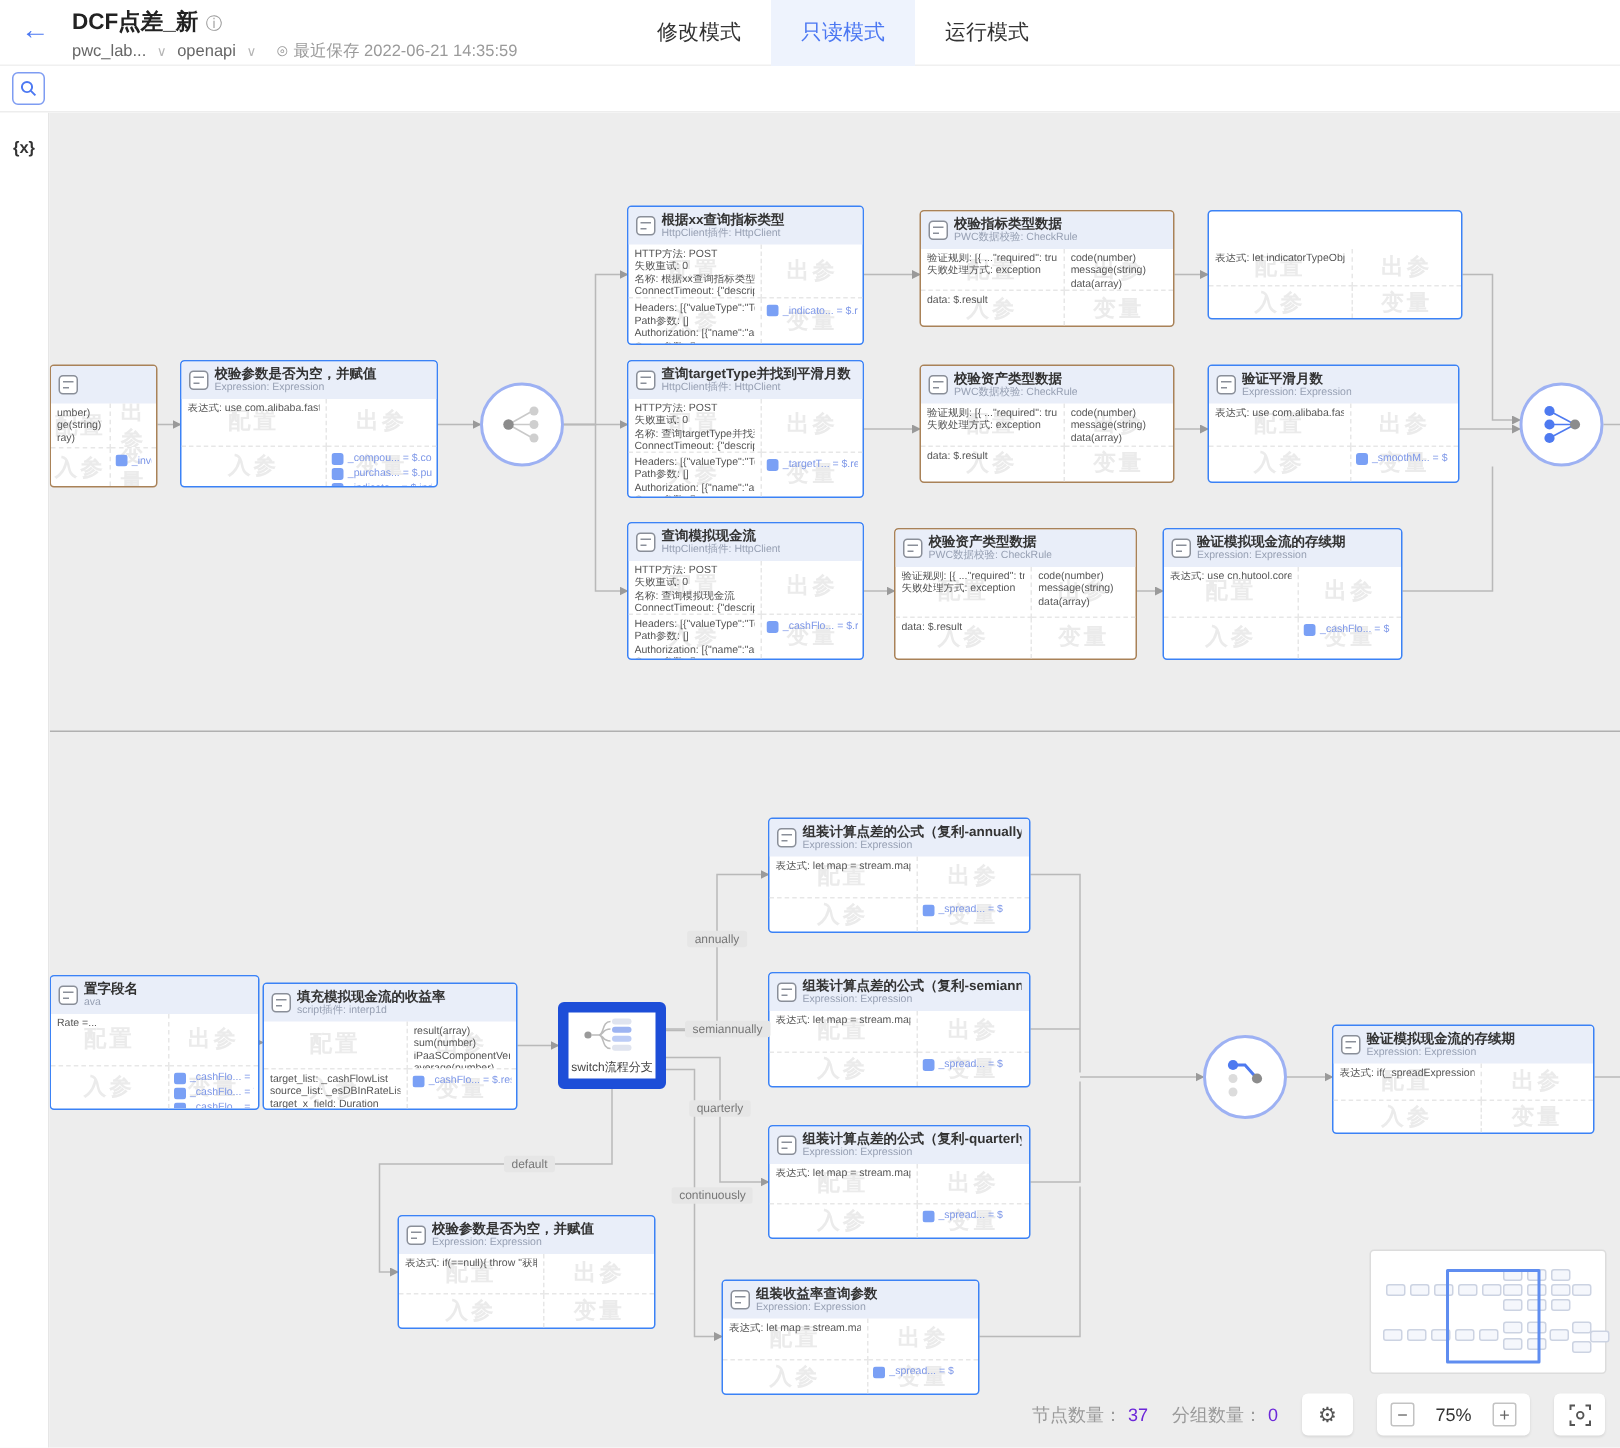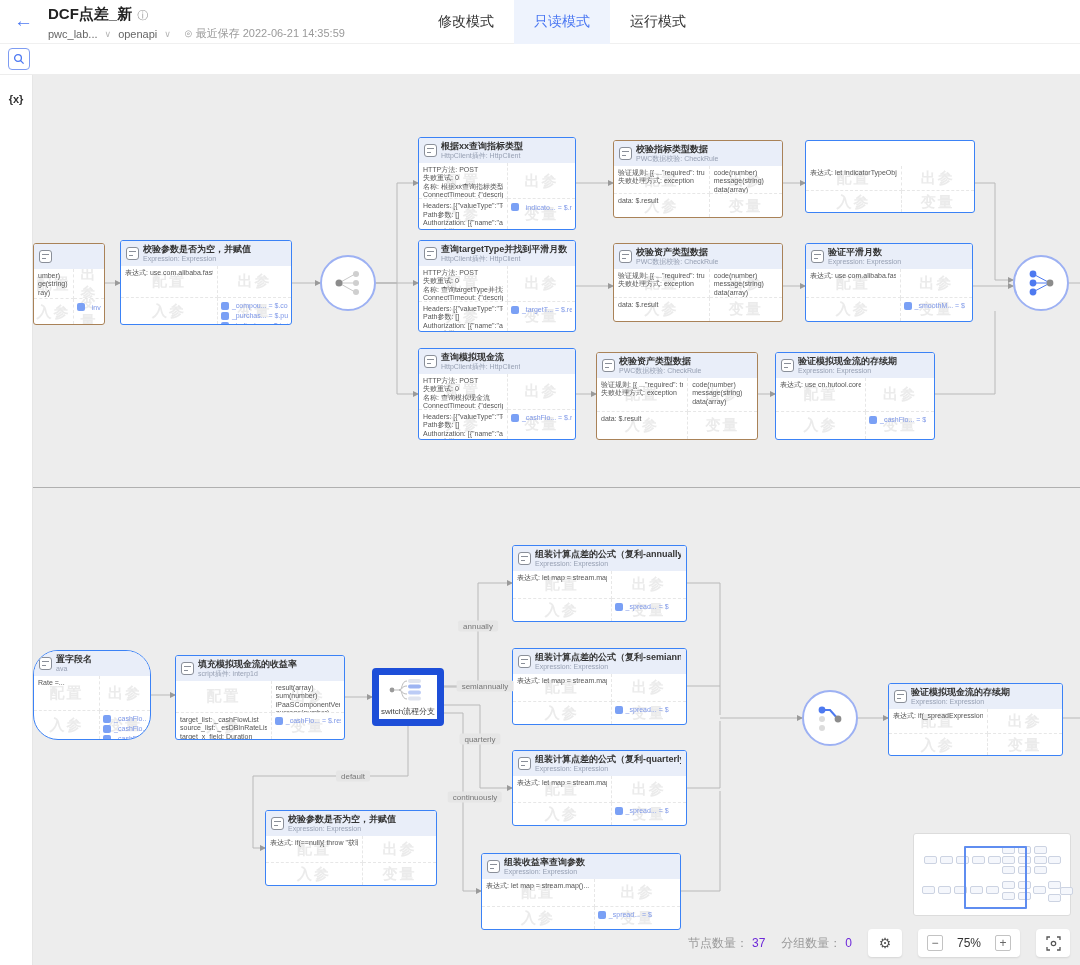--- a/index.html
+++ b/index.html
@@ -620,21 +620,21 @@
       <svg width="34" height="30" viewBox="0 0 34 30">
     <line x1="9" y1="6" x2="26" y2="15" stroke="#4e7af0"></line>
         <line x1="9" y1="15" x2="26" y2="15" stroke="#4e7af0"></line>
         <line x1="9" y1="24" x2="26" y2="15" stroke="#4e7af0"></line>
     <circle cx="9" cy="6" r="3.4" fill="#4e7af0"></circle>
         <circle cx="9" cy="15" r="3.4" fill="#4e7af0"></circle>
         <circle cx="9" cy="24" r="3.4" fill="#4e7af0"></circle>
         <circle cx="26" cy="15" r="3.4" fill="#8c8c8c"></circle>
       </svg>
     </div>
-    <div class="node" style="left: 0px; top: 575px; width: 118px; height: 90px; border-radius: 25px;">
+    <div class="node" style="left: 0px; top: 575px; width: 140px; height: 90px;">
       <div class="nh">
         <span class="nicon"></span>
         <div class="nt">
           <div class="t">置字段名</div>
           <div class="s">ava</div>
         </div>
       </div>
       <div class="nb">
         <div class="q tl">
           <span class="wm">配置</span>
@@ -816,21 +816,21 @@
           <span class="wm">变量</span>
           <div class="tags">
             <div class="tag">
               <span class="tagicon"></span>
               <span>_spread... = $</span>
             </div>
           </div>
         </div>
       </div>
     </div>
-    <div class="node" style="left: 448px; top: 778px; width: 200px; height: 77px;">
+    <div class="node" style="left: 448px; top: 778px; width: 172px; height: 77px;">
       <div class="nh">
         <span class="nicon"></span>
         <div class="nt">
           <div class="t">组装收益率查询参数</div>
           <div class="s">Expression: Expression</div>
         </div>
       </div>
       <div class="nb">
         <div class="q tl">
           <span class="wm">配置</span>

